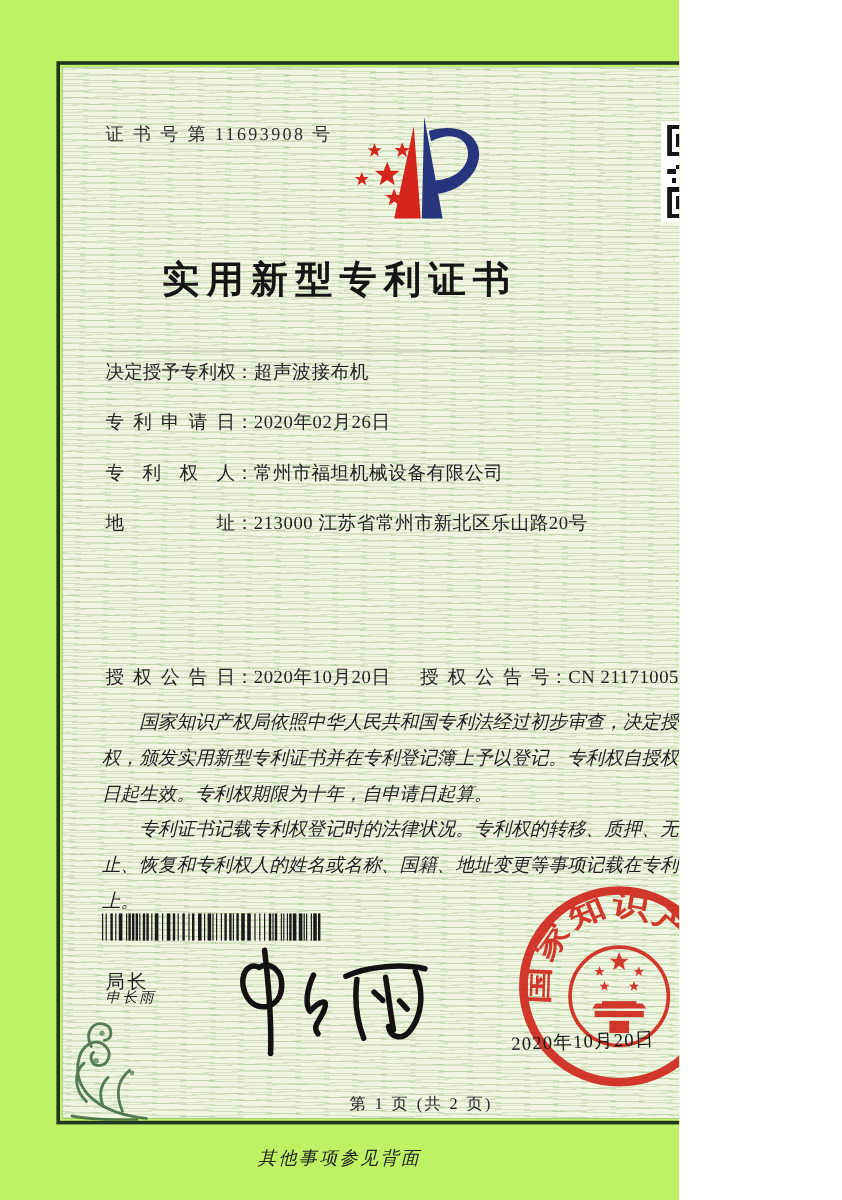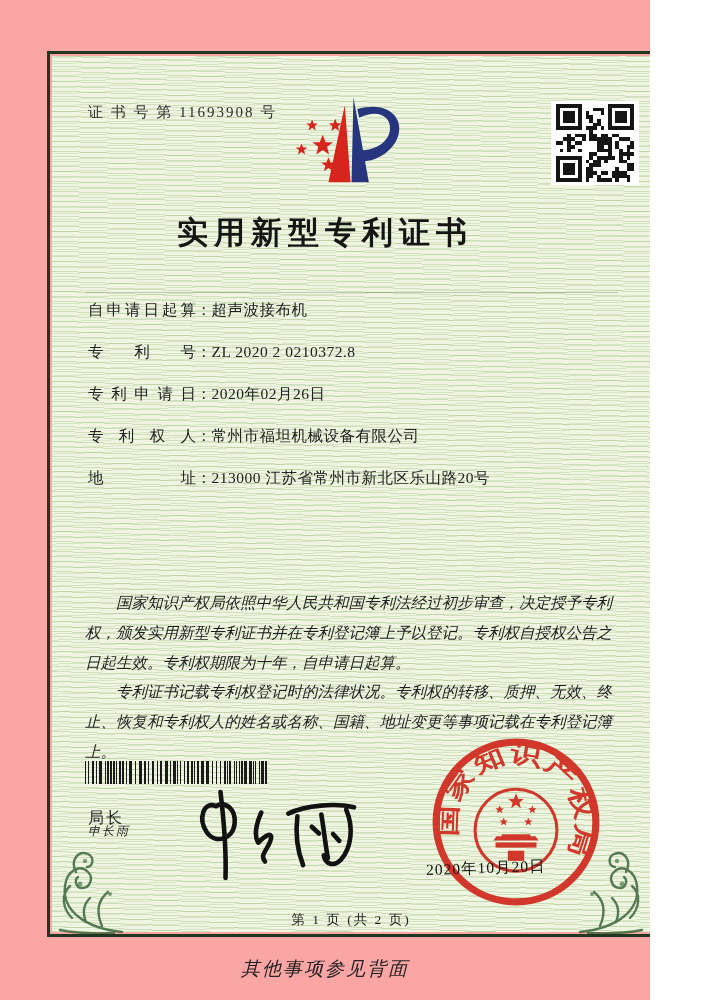--- a/index.html
+++ b/index.html
@@ -1,17 +1,17 @@
 <!DOCTYPE html>
 <html><head>
 <meta charset="utf-8">
 <style>
   html,body{margin:0;padding:0;}
   body{background:#ffffff;font-family:"Liberation Serif","DejaVu Serif",serif;}
-  .page{position:relative;width:650px;height:1000px;background:#fca5a5;overflow:hidden;}
+  .page{position:relative;width:566px;height:1000px;background:#bef264;overflow:hidden;}
 
   
   .frame-outer{position:absolute;left:47px;top:51px;width:608px;height:886px;
     box-sizing:border-box;border:3px solid #21361f;}
   .frame-inner{position:absolute;left:2px;top:2px;right:2px;bottom:2px;
     border:1px solid #2a452a;}
   
   .paper{position:absolute;left:52px;top:56px;width:598px;height:876px;
     background-color:#eff5e1;
     background-image:
@@ -51,21 +51,21 @@
     font-family:"Liberation Sans","DejaVu Sans",sans-serif;font-weight:500;letter-spacing:2px;font-style:italic;}
   .signature{position:absolute;left:185px;top:784px;width:185px;height:100px;transform:rotate(-2deg);}
 
   .seal{position:absolute;left:430px;top:736px;width:172px;height:172px;opacity:0.92;}
   .seal-date{position:absolute;left:426px;top:858px;font-size:15.5px;color:#141414;
     transform:rotate(-2deg);letter-spacing:1px;}
 
   .footer-page{position:absolute;left:47px;top:911px;width:608px;text-align:center;
     font-size:13.5px;letter-spacing:2px;color:#222;}
   .back-note{position:absolute;left:0;top:956px;width:100%;text-align:center;
-    font-size:19px;font-style:italic;color:#222;letter-spacing:2px;}
+    font-size:15px;font-style:italic;color:#222;letter-spacing:2px;}
 
   .ornament{position:absolute;width:78px;height:100px;}
   .orn-bl{left:52px;top:834px;}
   .orn-br{left:572px;top:834px;transform:scaleX(-1);}
 </style>
 </head>
 <body>
 
 <div class="page">
 
@@ -348,27 +348,34 @@
         <rect x="14" y="20" width="1" height="1" fill="#151515"></rect>
         <rect x="16" y="20" width="1" height="1" fill="#151515"></rect>
         <rect x="19" y="20" width="1" height="1" fill="#151515"></rect>
       </svg>
     </div>
 
   <div class="title">实用新型专利证书</div>
   <div class="title-divider"></div>
 
   <div class="fields" id="fields">
-      <div class="frow"><span class="flabel">自申请日起算</span><span class="fcolon">：</span><span class="fvalue">超声波接布机</span></div>
-      <div class="frow"><span class="flabel">专利号</span><span class="fcolon">：</span><span class="fvalue">ZL 2020 2 0210372.8</span></div>
+      <div class="frow"><span class="flabel">决定授予专利权</span><span class="fcolon">：</span><span class="fvalue">超声波接布机</span></div>
       <div class="frow"><span class="flabel">专利申请日</span><span class="fcolon">：</span><span class="fvalue">2020年02月26日</span></div>
       <div class="frow"><span class="flabel">专利权人</span><span class="fcolon">：</span><span class="fvalue">常州市福坦机械设备有限公司</span></div>
       <div class="frow"><span class="flabel">地址</span><span class="fcolon">：</span><span class="fvalue">213000 江苏省常州市新北区乐山路20号</span></div>
     </div>
 
+  <div class="grant">
+    <span>
+      <span class="flabel">授权公告日</span><span class="fcolon">：</span><span class="fvalue">2020年10月20日</span>
+    </span>
+    <span class="gpair2">
+      <span class="flabel">授权公告号</span><span class="fcolon">：</span><span class="fvalue">CN 211710057 U</span>
+    </span>
+  </div>
 
   <div class="paras" id="paras">
       <p>国家知识产权局依照中华人民共和国专利法经过初步审查，决定授予专利权，颁发实用新型专利证书并在专利登记簿上予以登记。专利权自授权公告之日起生效。专利权期限为十年，自申请日起算。</p>
       <p>专利证书记载专利权登记时的法律状况。专利权的转移、质押、无效、终止、恢复和专利权人的姓名或名称、国籍、地址变更等事项记载在专利登记簿上。</p>
     </div>
 
   <svg class="barcode" id="barcode" viewBox="0 0 185 23" preserveAspectRatio="none">
       <rect x="0" y="0" width="1" height="23" fill="#1a1a1a"></rect>
       <rect x="3" y="0" width="1" height="23" fill="#1a1a1a"></rect>
       <rect x="7" y="0" width="2" height="23" fill="#1a1a1a"></rect>

